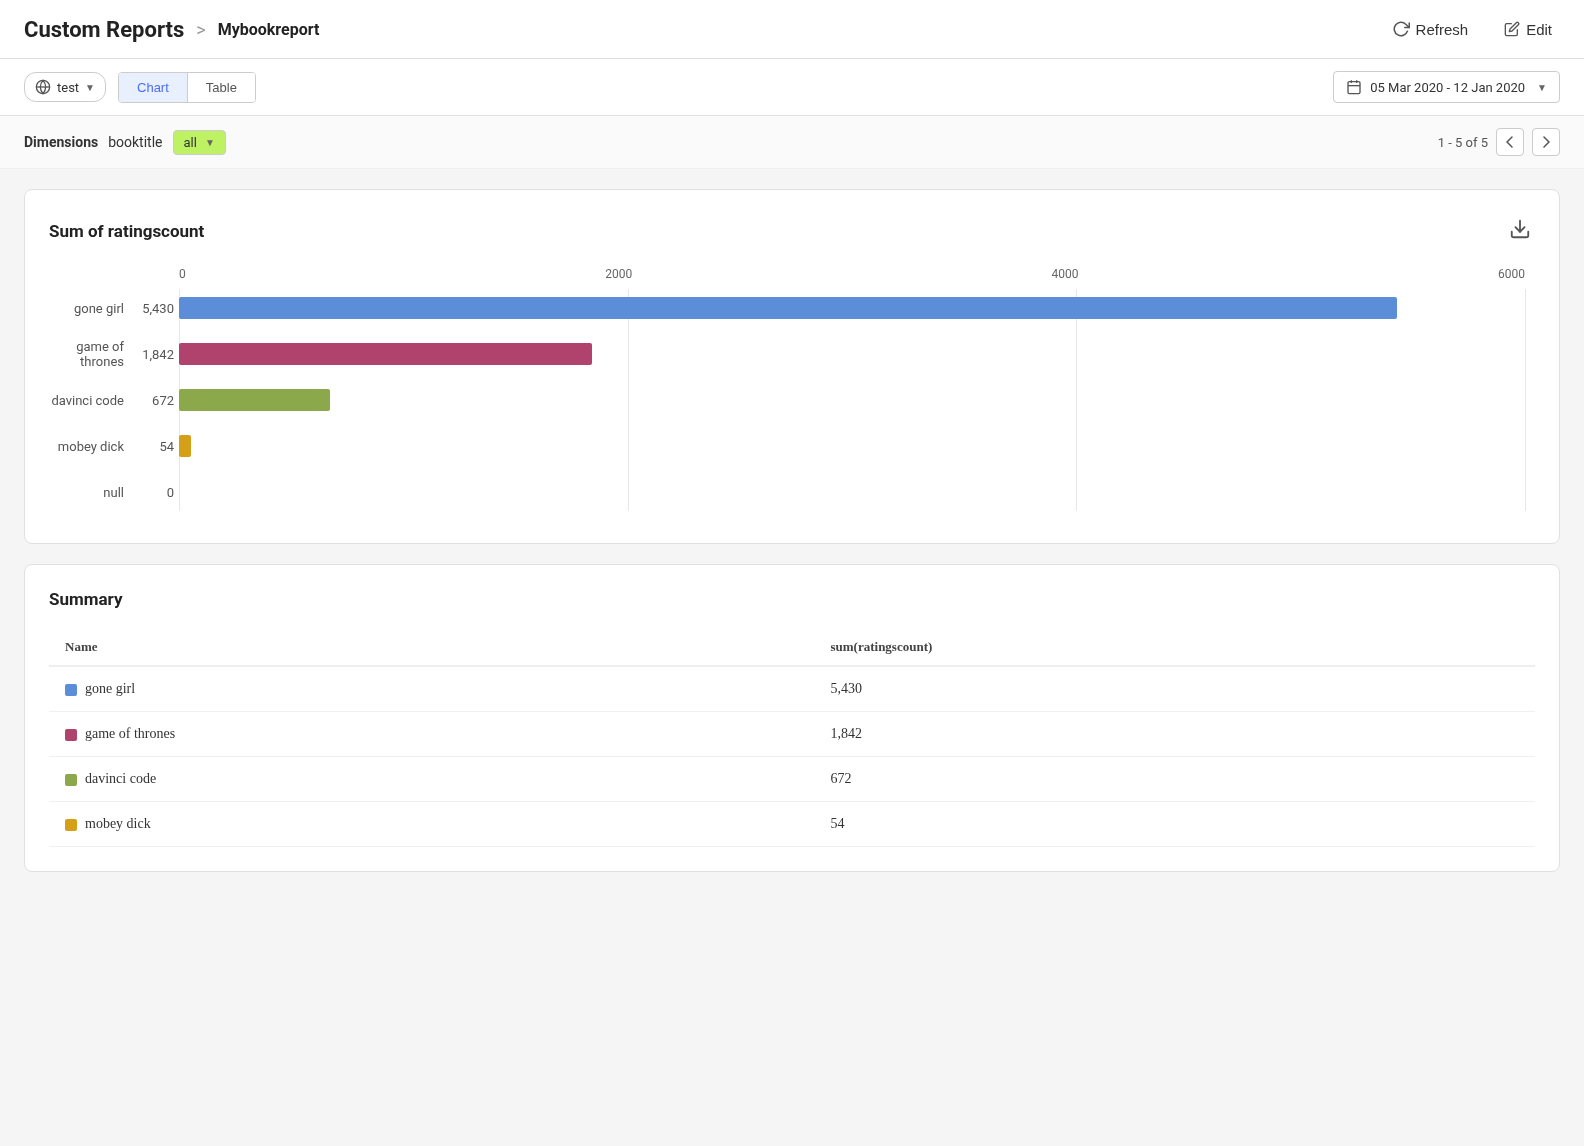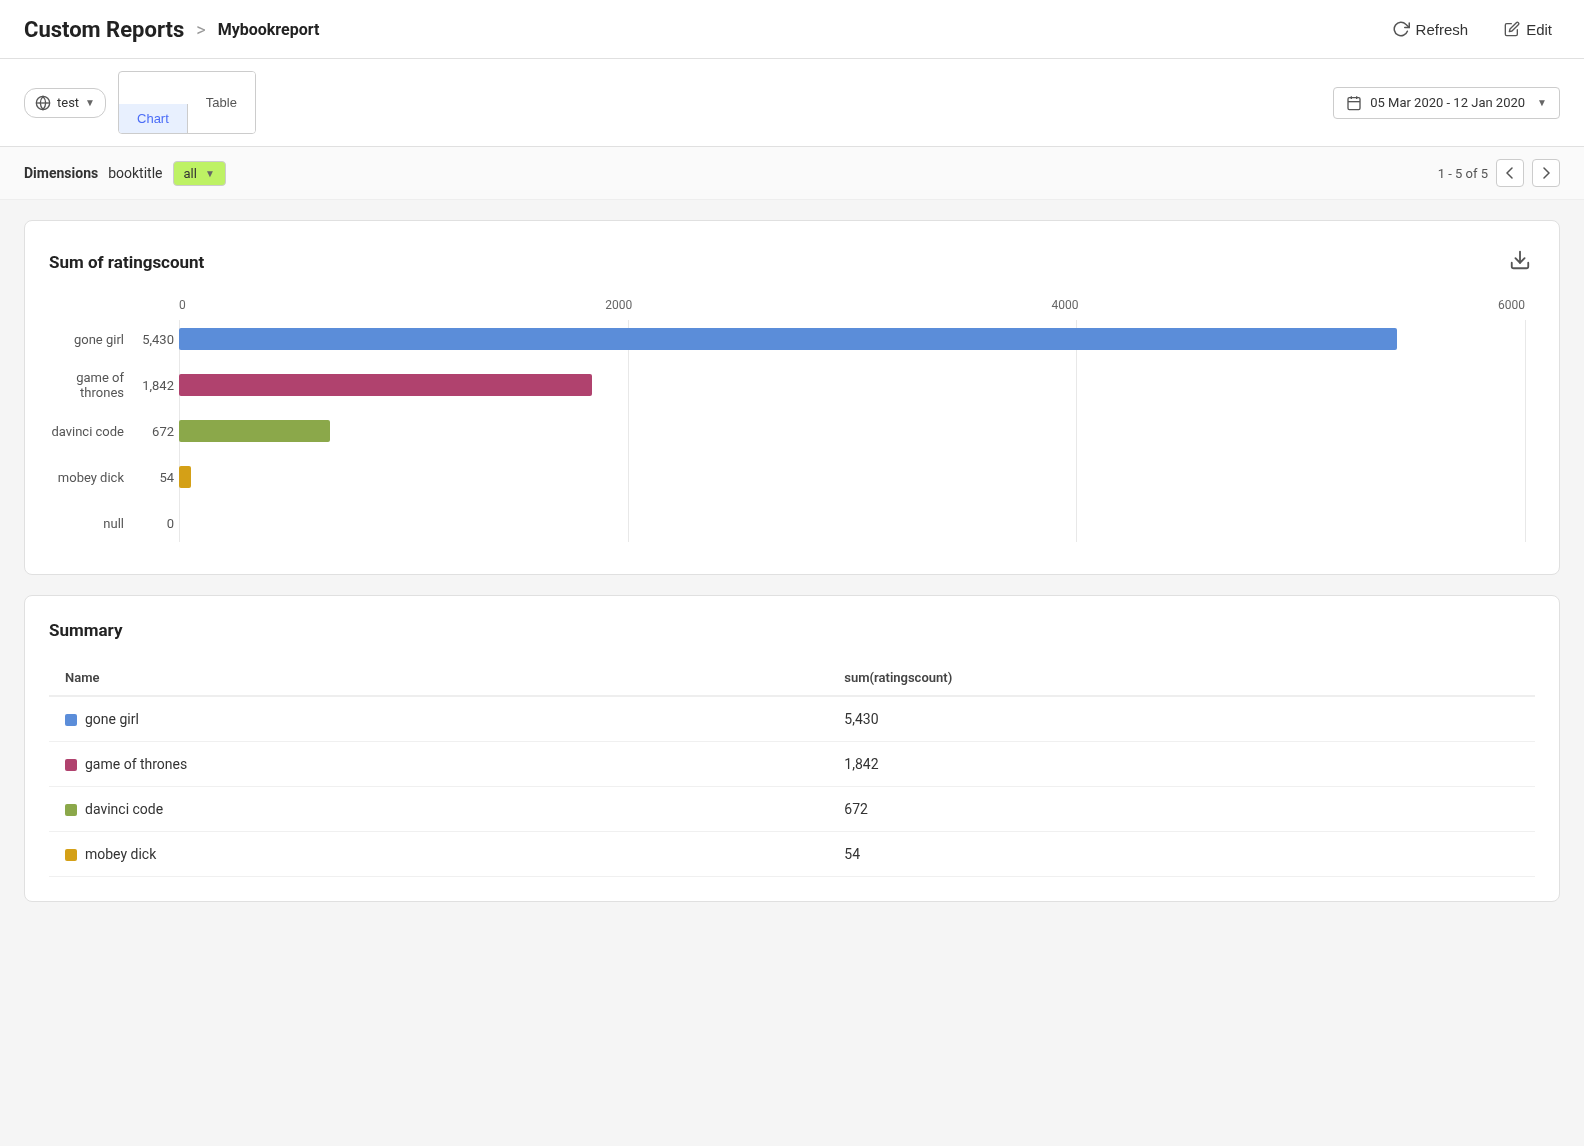--- a/index.html
+++ b/index.html
@@ -103,21 +103,20 @@
       border: none;
       background: #fff;
       cursor: pointer;
       font-size: 13px;
       color: #555;
     }
     .tab-btn.active {
       background: #e8f0fe;
       color: #4a6cf7;
       font-weight: 500;
-      margin-top: 32px;
     }
     .tab-btn:not(:last-child) {
       border-right: 1px solid #ccc;
     }
     .date-selector {
       display: flex;
       align-items: center;
       gap: 8px;
       border: 1px solid #ccc;
       border-radius: 4px;
@@ -250,20 +249,21 @@
       top: 0;
       bottom: 0;
       width: 1px;
       background: #e8e8e8;
     }
 
     
     .summary-table {
       width: 100%;
       border-collapse: collapse;
+      font-family: Liberation Serif, serif;
     }
     .summary-table th {
       text-align: left;
       font-weight: 600;
       font-size: 13px;
       color: #444;
       padding: 10px 16px;
       border-bottom: 2px solid #eee;
     }
     .summary-table td {

